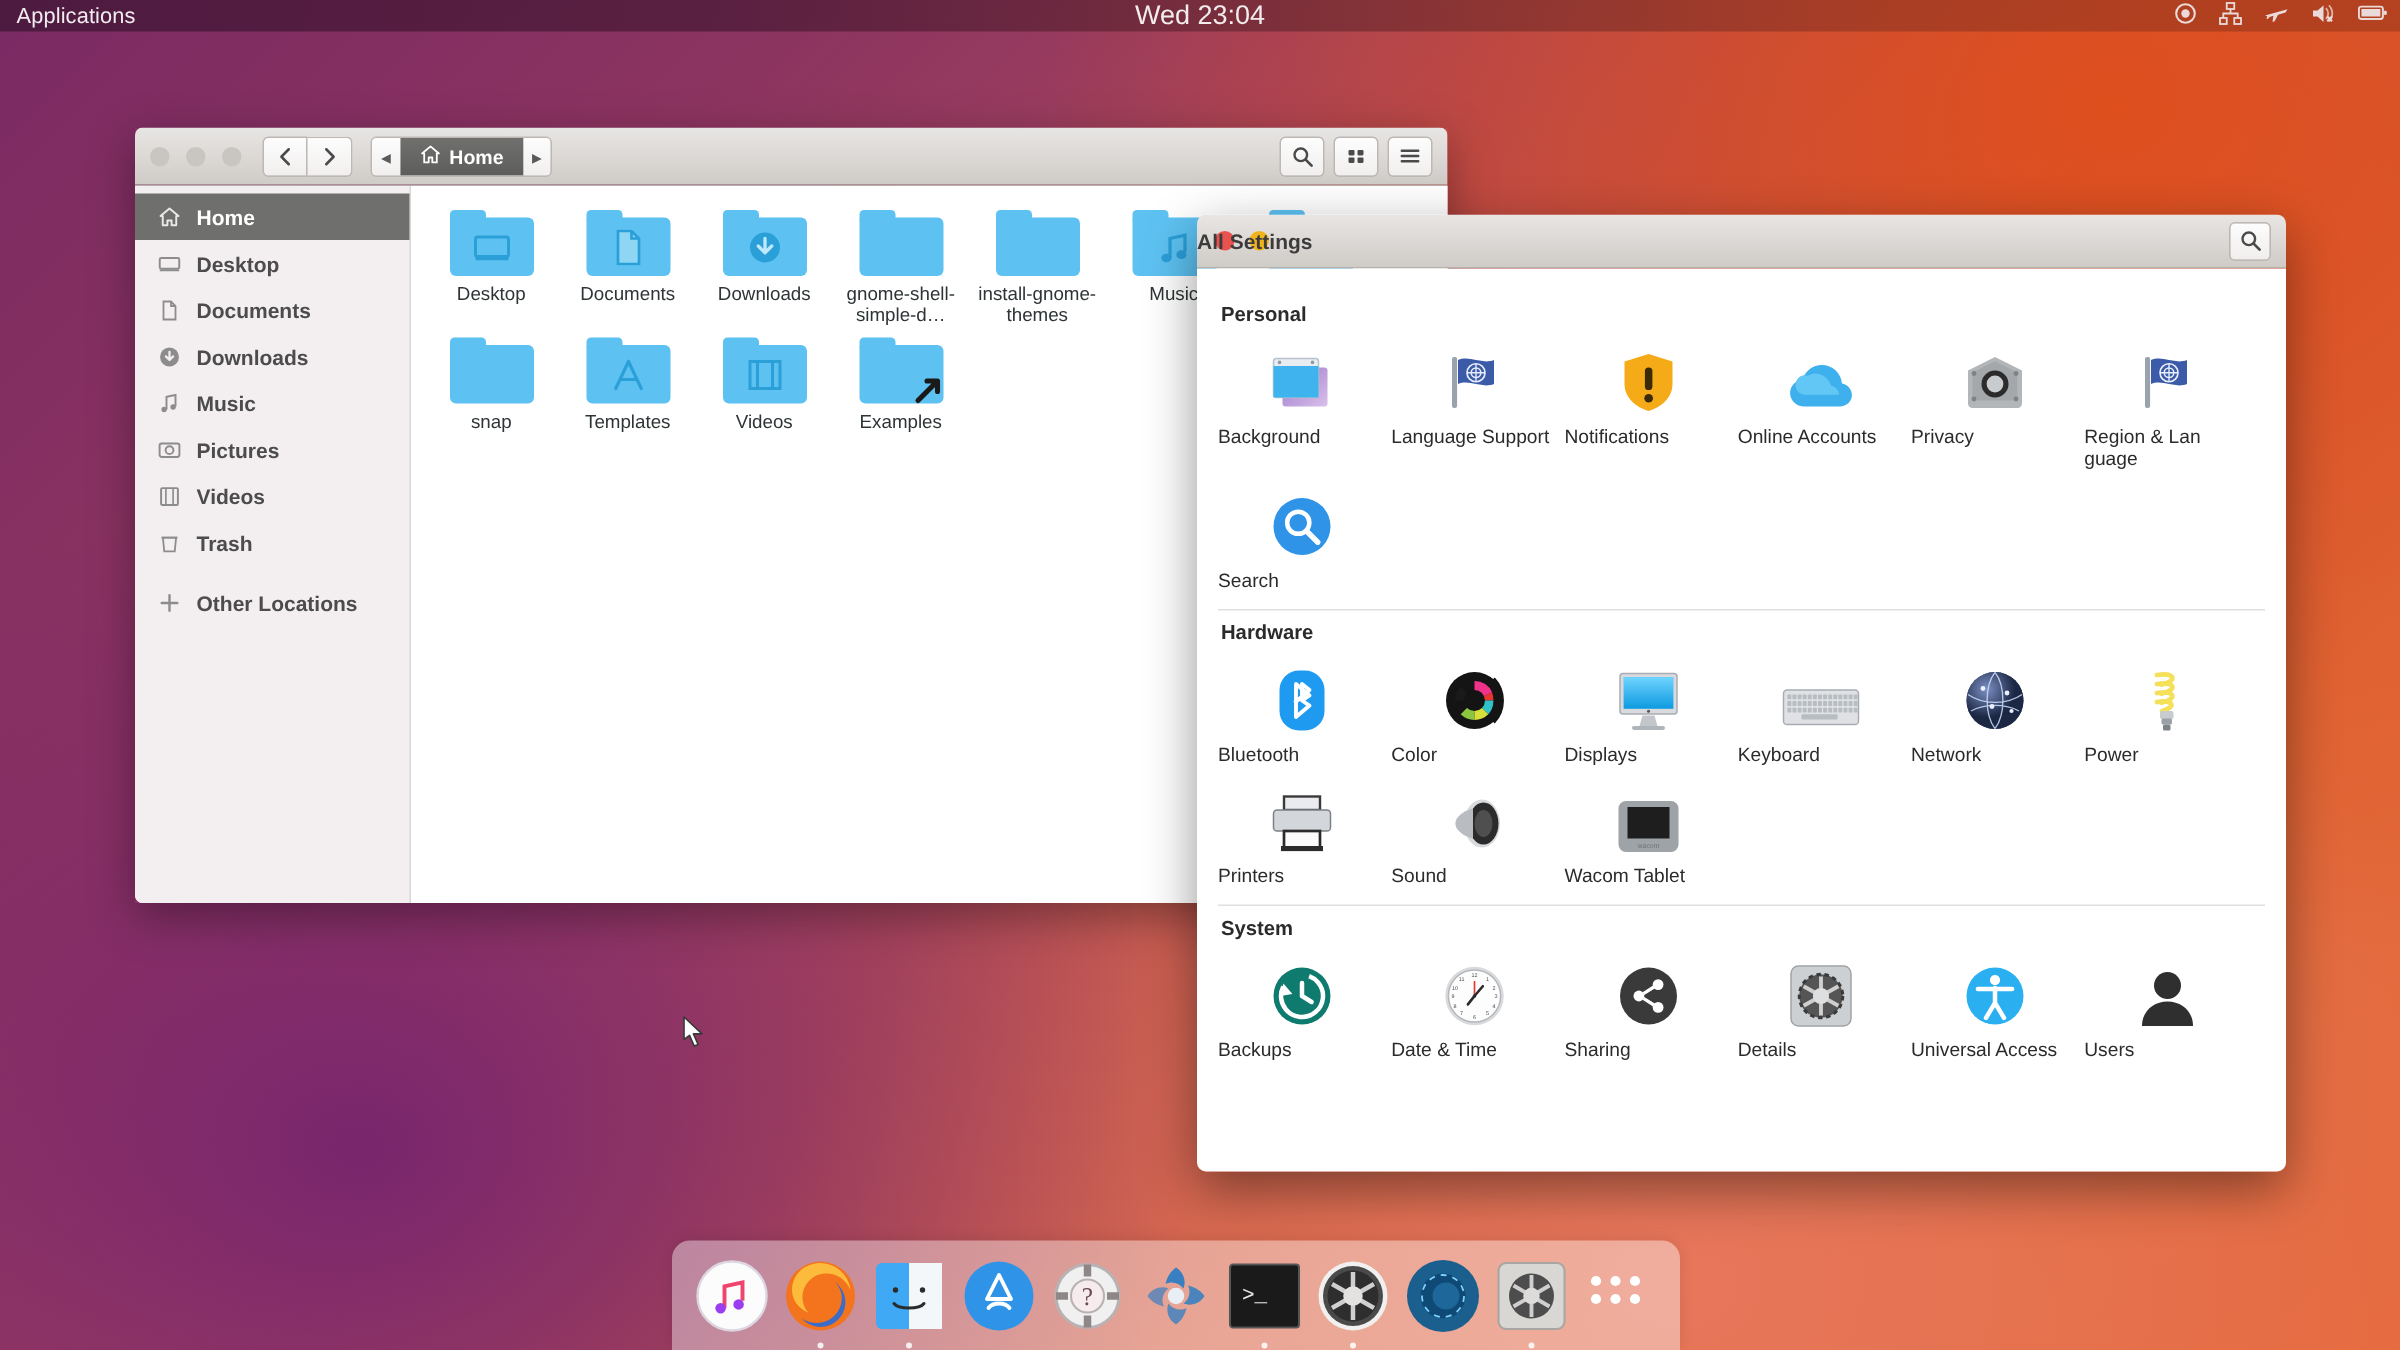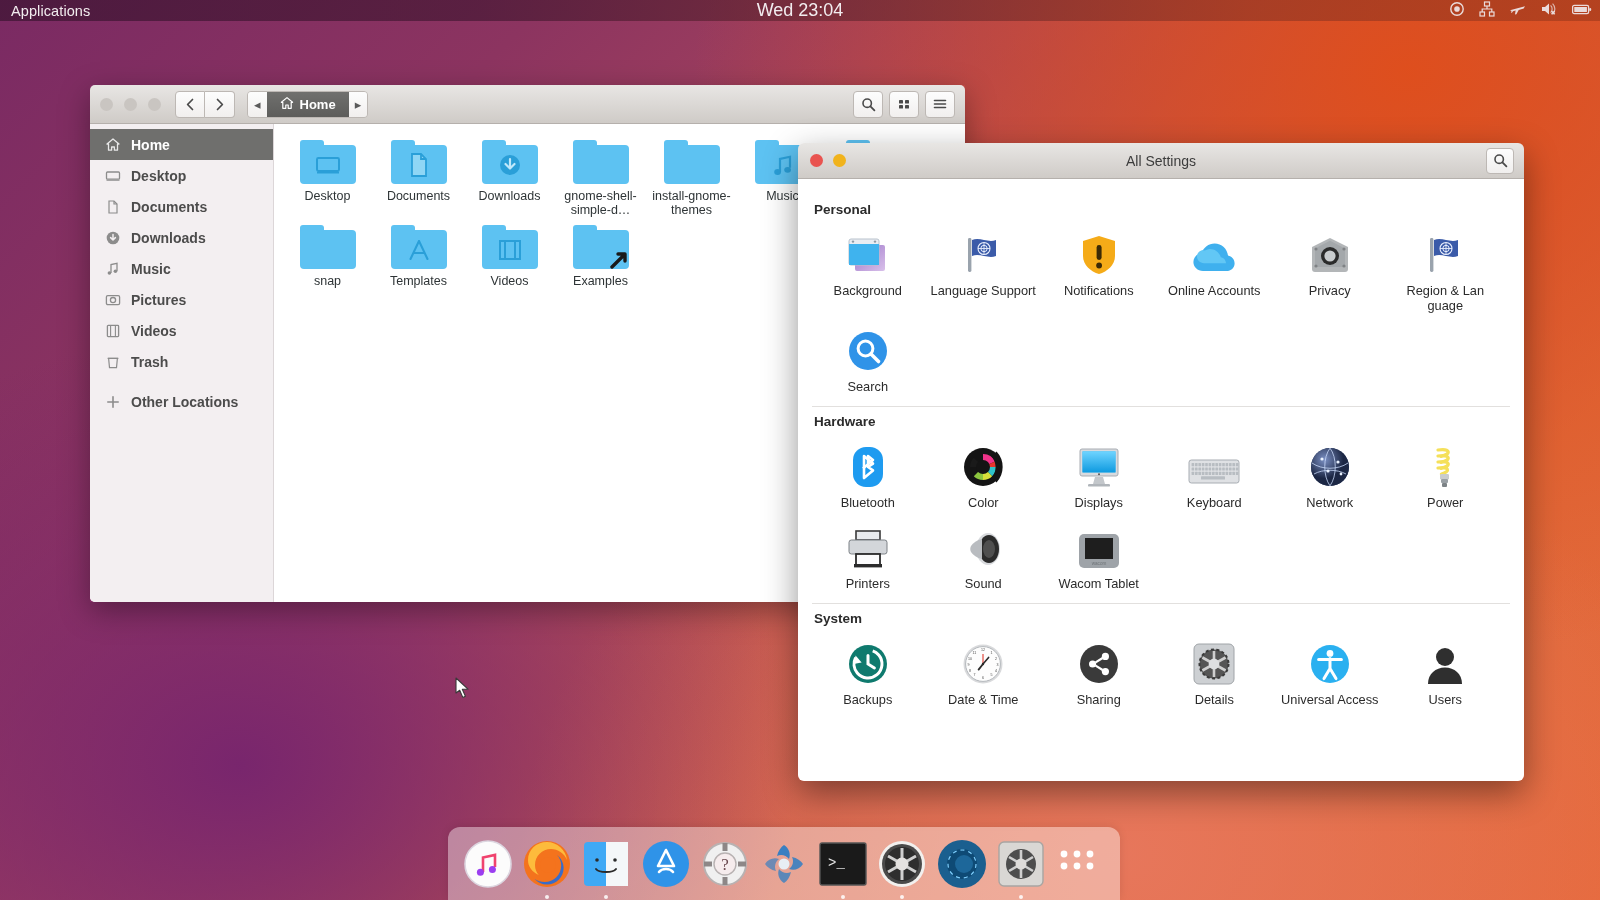--- a/index.html
+++ b/index.html
@@ -35,22 +35,22 @@
   #topbar .tray .ti { opacity: .92; display: block; }
 
   
   .win { position: absolute; }
   .titlebar {
     background: linear-gradient(to bottom, #e8e6e4 0%, #dcd9d6 48%, #cfcbc7 100%);
     border-bottom: 1px solid #b5b0ac;
     display: flex; align-items: center; position: relative;
   }
   .titlebar .title {
-    position: absolute; left: 0; right: 0; text-align: center;
-    font-size: 14px; color: #3c3c3c;
+    position: absolute; left: 0; right: 0; 
+    font-size: 14px; color: #3c3c3c; font-weight: bold;
   }
   .dot { width: 13px; height: 13px; border-radius: 50%; display: inline-block; }
   .dot.red    { background: #e9534f; }
   .dot.yellow { background: #f1b31c; }
   .dot.gray   { background: #c9c5c1; }
 
   
   #nautilus { left: 90px; top: 85px; width: 875px; height: 517px;
     box-shadow: 0 9px 28px rgba(0,0,0,.35); }
   #nautilus .titlebar { height: 39px; padding: 0 10px; border-radius: 5px 5px 0 0; }
@@ -104,21 +104,21 @@
   #settings .titlebar { height: 36px; padding: 0 12px; border-radius: 6px 6px 0 0; }
   #settings .dots { display: flex; gap: 10px; align-items: center; }
   .searchbtn { position: absolute; right: 10px; width: 28px; height: 26px;
     background: linear-gradient(to bottom,#fdfdfd,#f0eeed); border: 1px solid #bdb8b4;
     border-radius: 4px; display: flex; align-items: center; justify-content: center; color: #4a4a4a; }
   #settings .content { background: #fff; height: 602px; border-radius: 0 0 6px 6px;
     padding: 21px 12px 0 12px; overflow: hidden; }
   .sec-title { font-size: 13.5px; font-weight: bold; color: #2b2b2b; margin: 2px 0 4px 4px; }
   .sec-rule { border-top: 1px solid #e2e0de; margin: 8px 2px 7px 2px; }
   .tiles { display: flex; flex-wrap: wrap; }
-  .tile { width: 115.5px; padding: 6px 2px 4px; text-align: center; }
+  .tile { width: 115.5px; padding: 6px 2px 4px; }
   .tile .ic { height: 50px; display: flex; align-items: flex-end; justify-content: center; }
   .tile .tl { font-size: 12.8px; color: #2b2b2b; line-height: 1.18; margin-top: 6px; }
 
   
   #dock {
     position: absolute; left: 448px; top: 827px; width: 672px; height: 73px;
     background: rgba(255,255,255,0.40); border-radius: 12px 12px 0 0;
     display: flex; align-items: center; padding: 0 14px; gap: 7px;
     box-shadow: 0 -1px 9px rgba(0,0,0,.10);
   }

